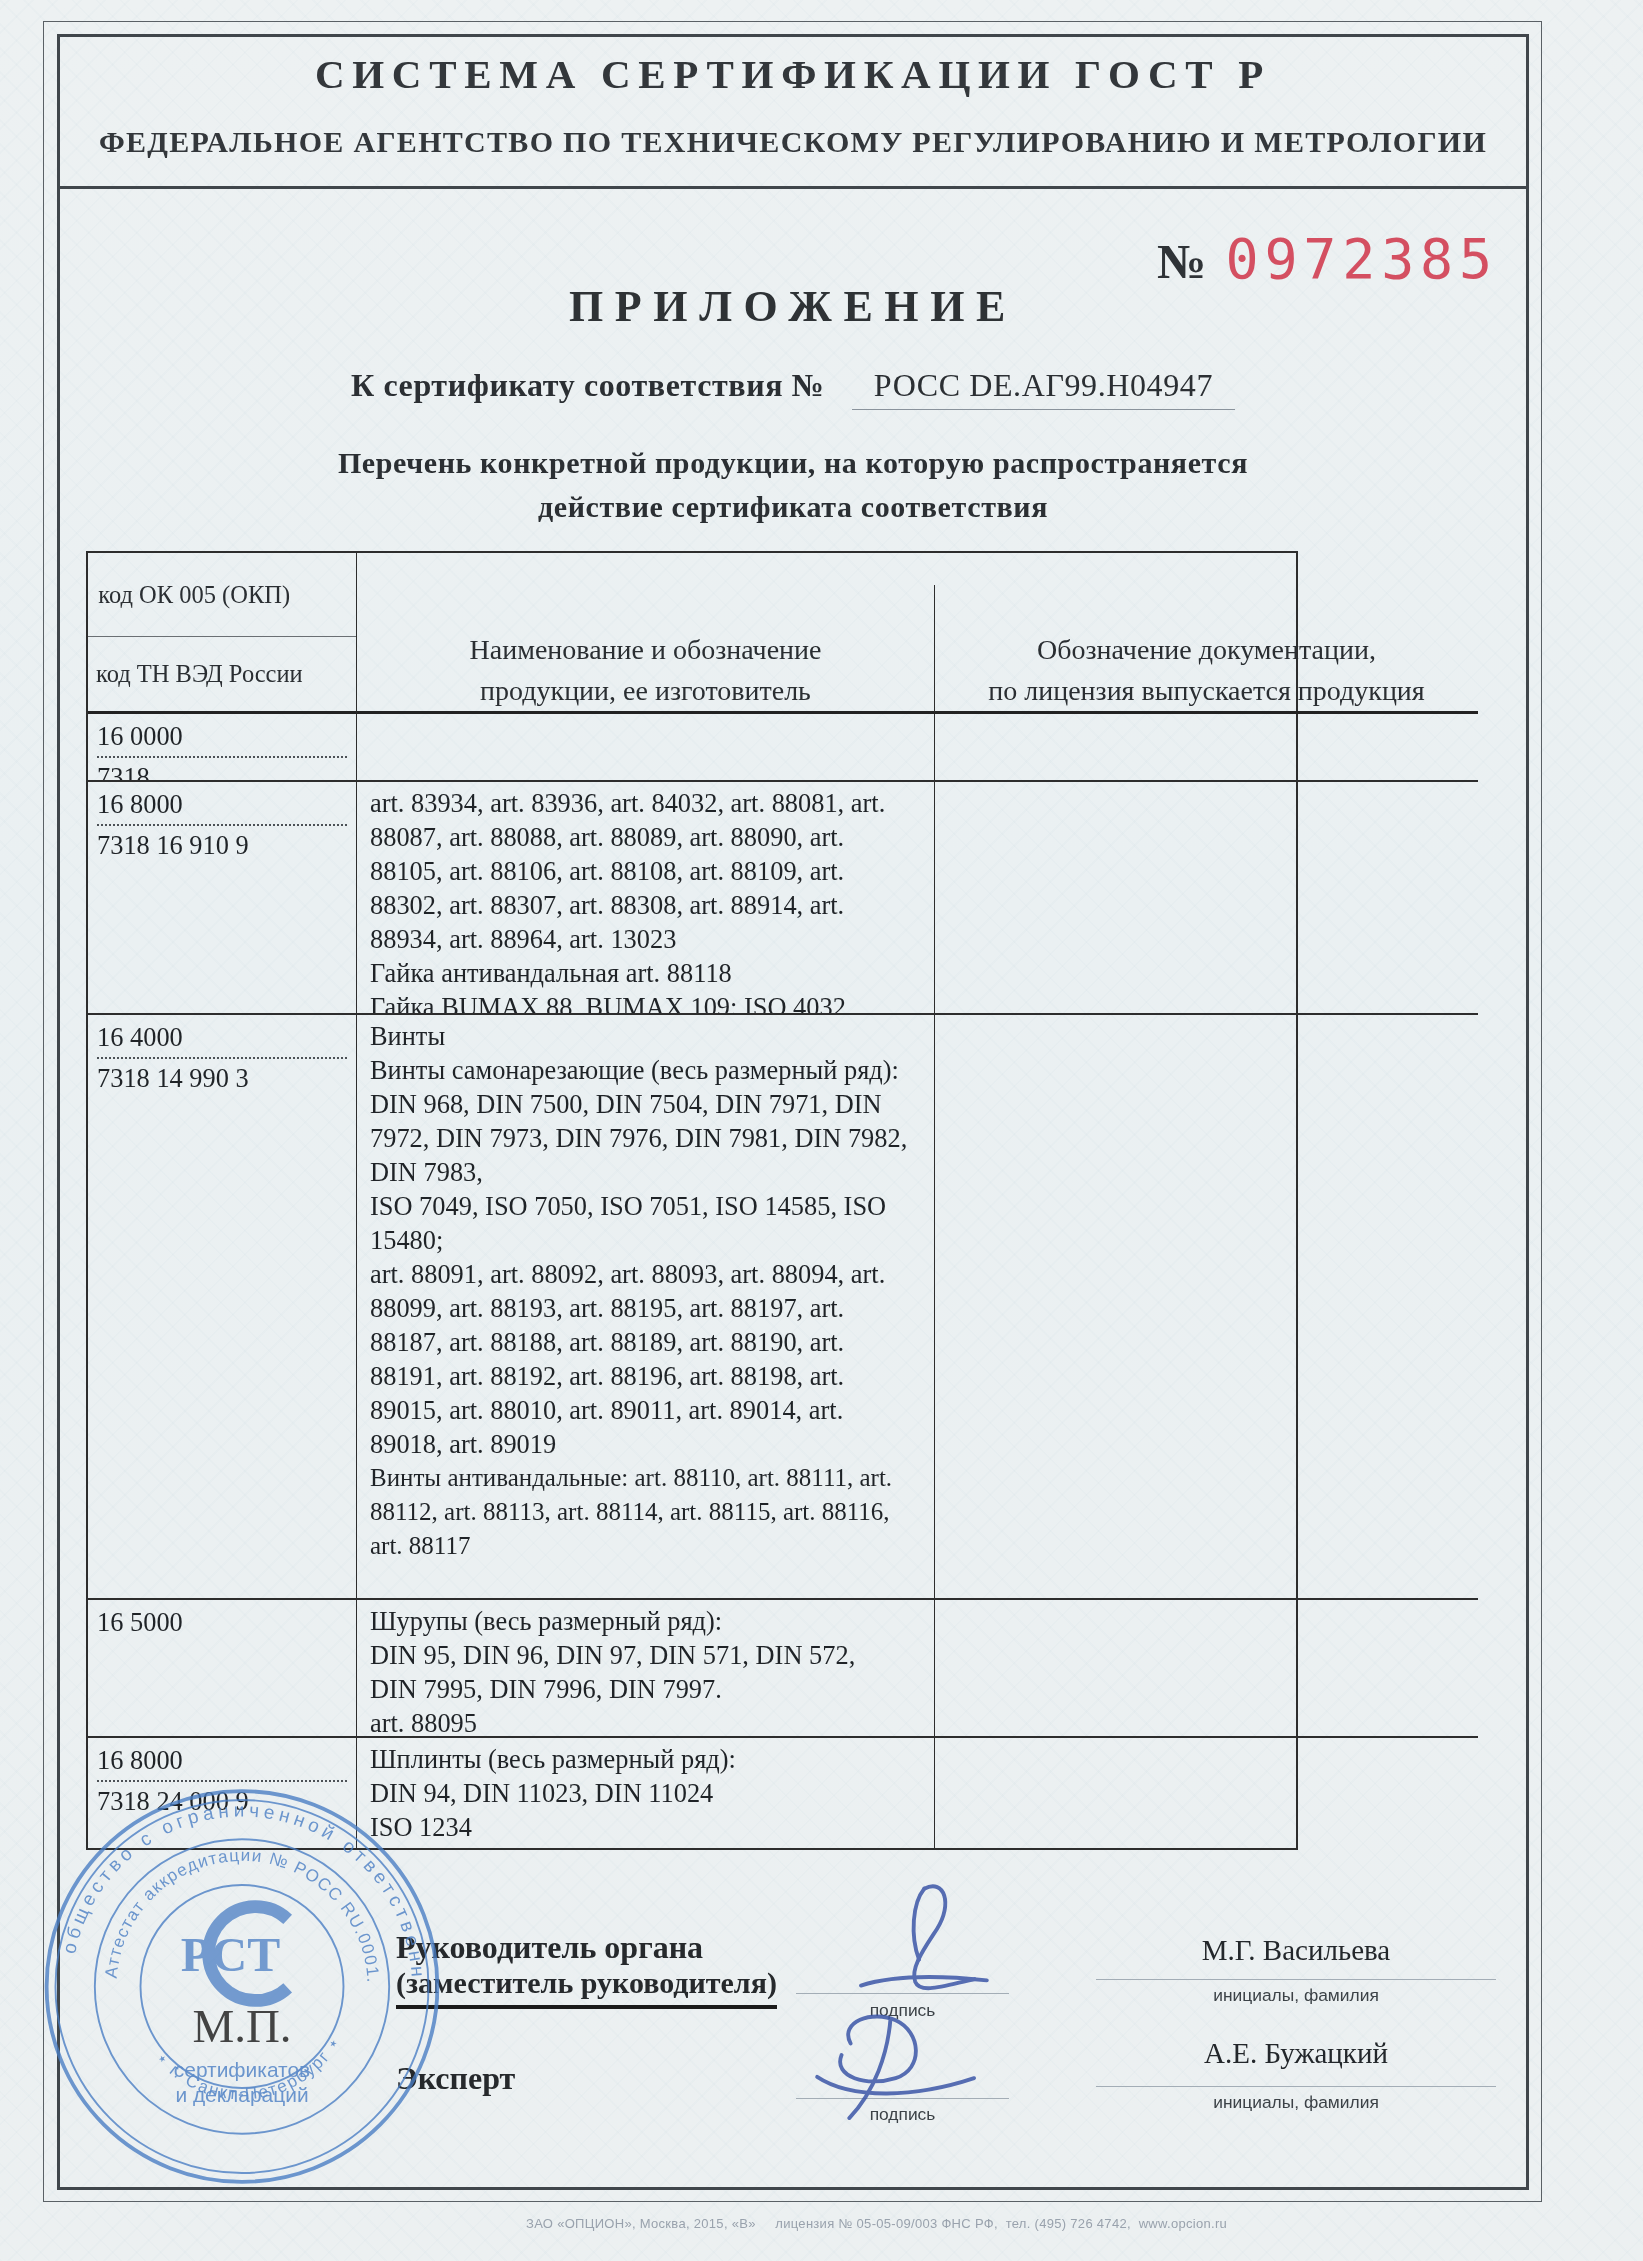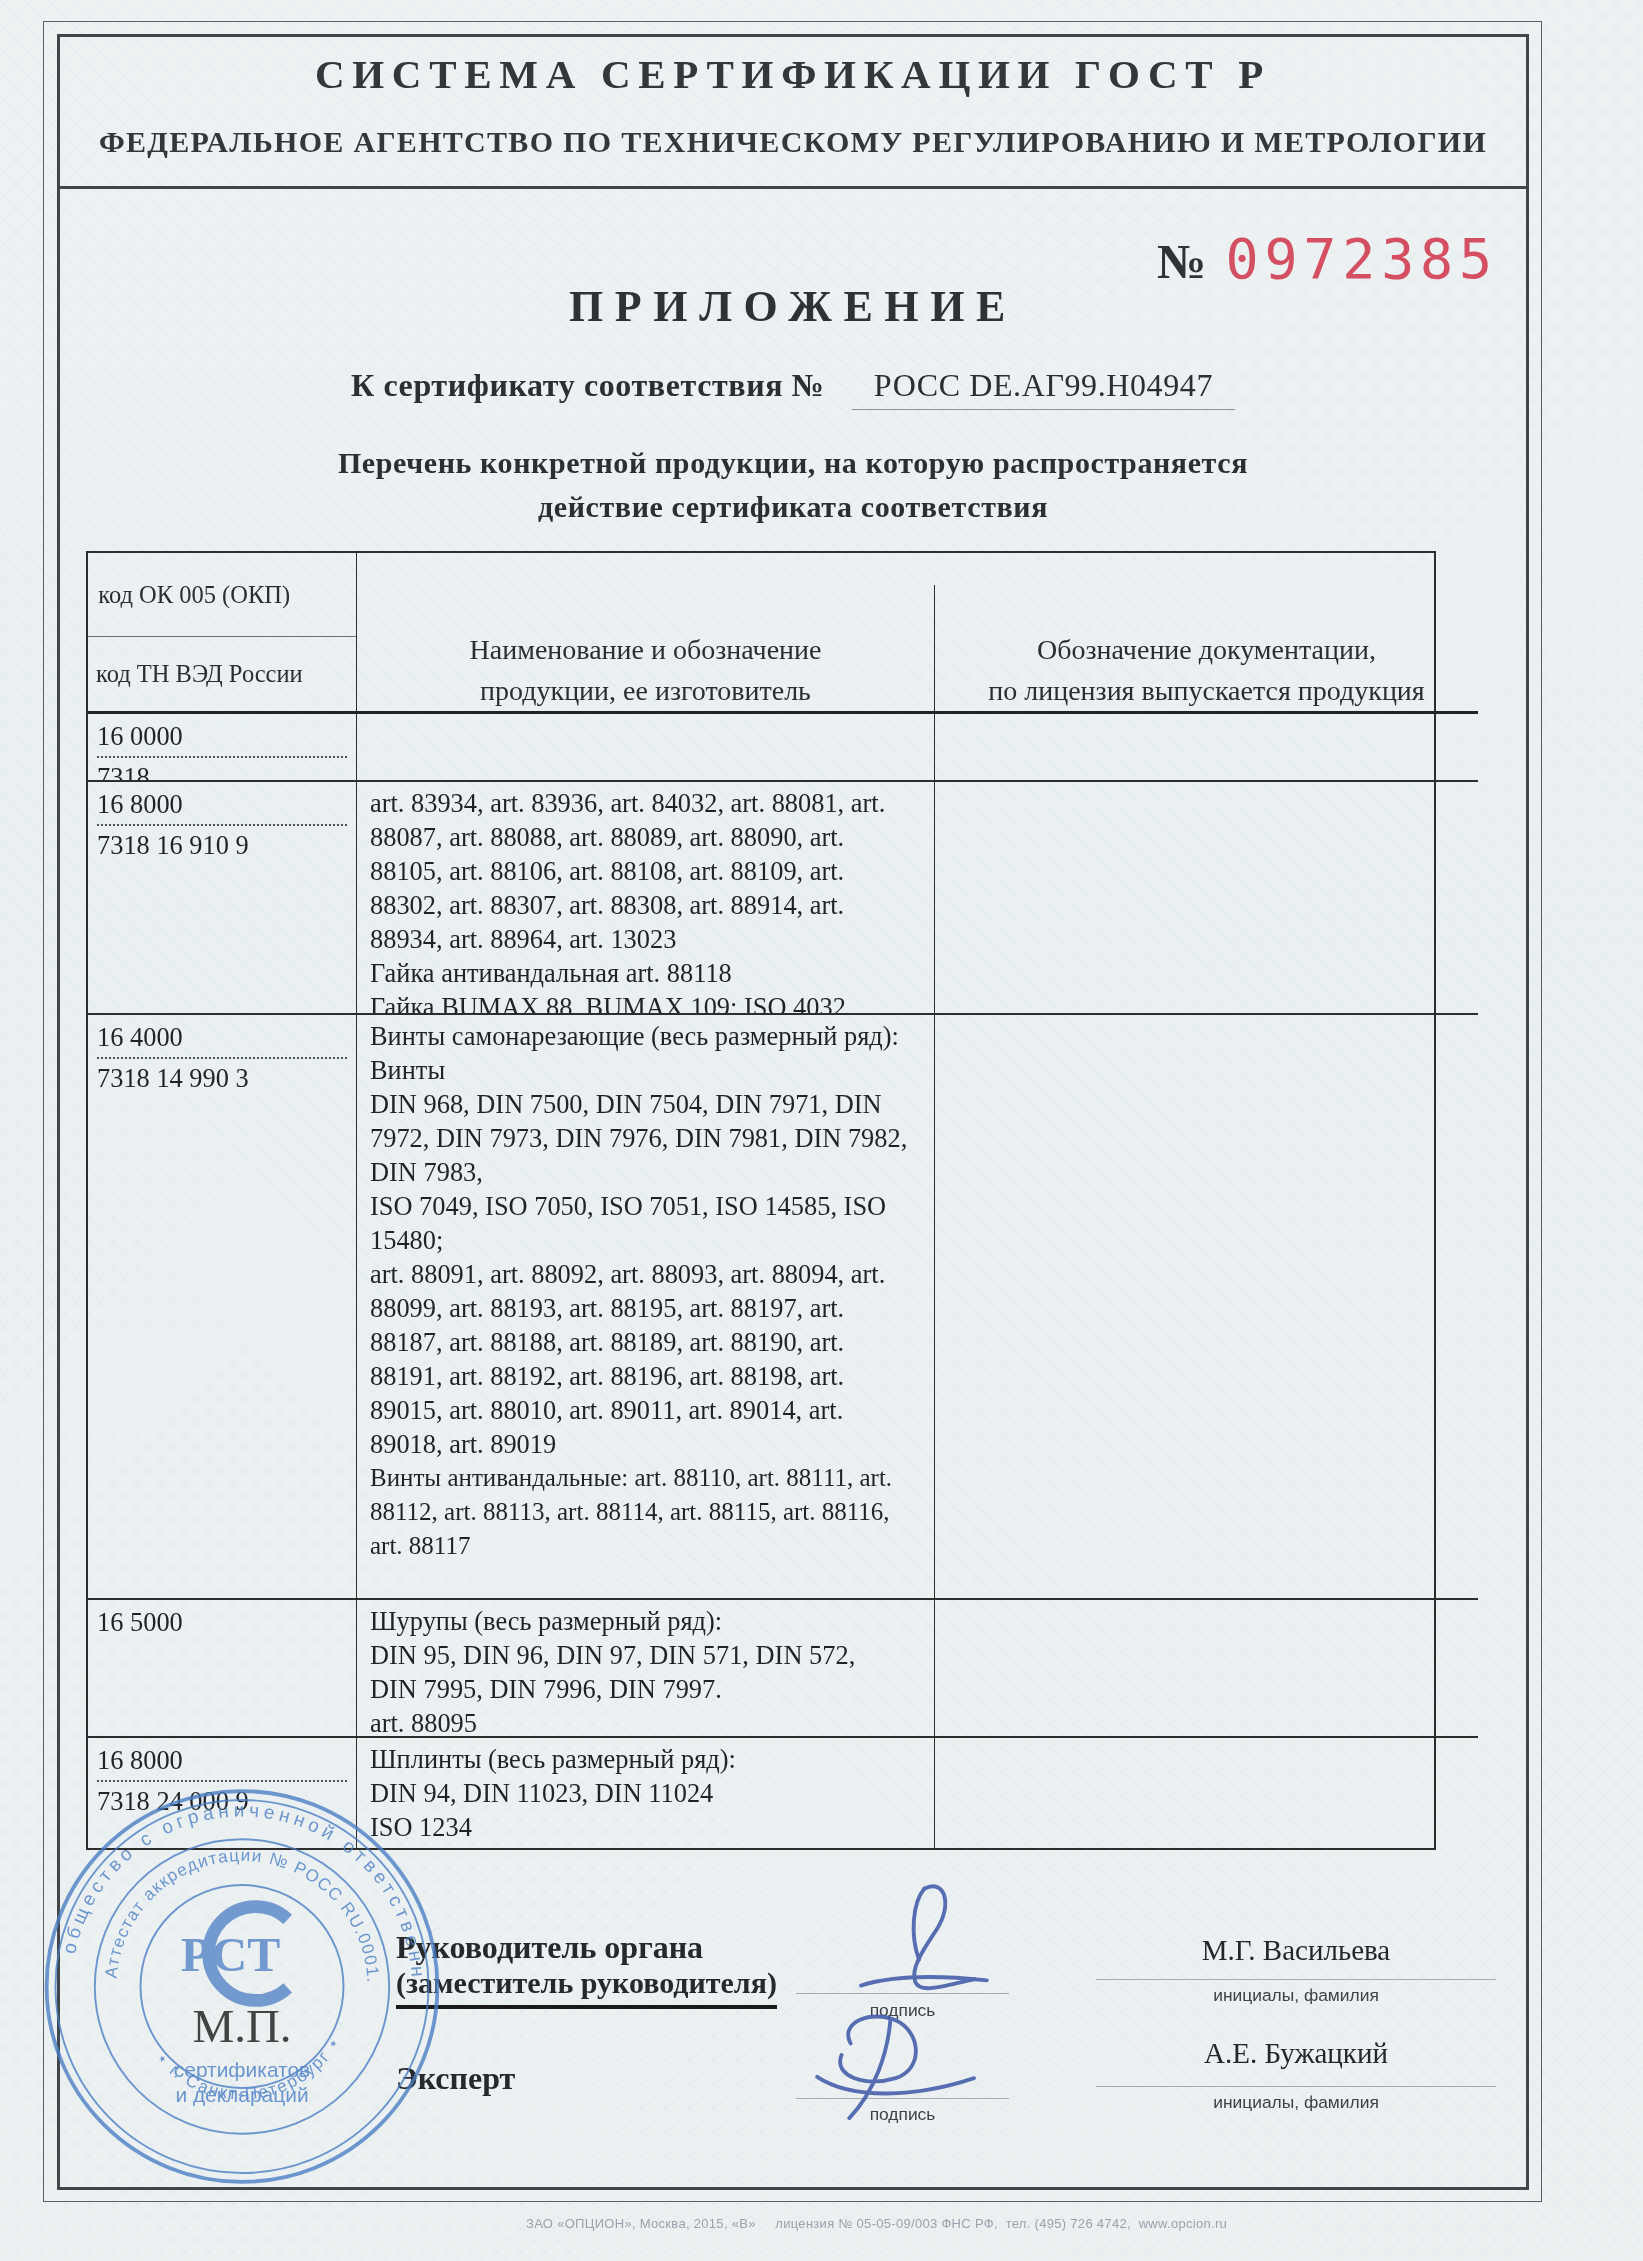--- a/index.html
+++ b/index.html
@@ -63,21 +63,21 @@
     border-bottom:1.9px solid #8a939c;letter-spacing:0.6px;
   }
   .apx-sub1,.apx-sub2{
     position:absolute;left:60px;width:1466px;text-align:center;
     font-size:30px;font-weight:bold;color:#2b2f33;letter-spacing:0.6px;
   }
   .apx-sub1{top:446px;}
   .apx-sub2{top:490px;}
   
   .ptable{
-    position:absolute;left:86px;top:551px;width:1350px;
+    position:absolute;left:86px;top:551px;width:1212px;
     display:grid;
     grid-template-columns:269px 578px 543px;
     grid-template-rows:161px 68px 233px 585px 138px 110px;
     border:2.6px solid #2d2d2d;box-sizing:border-box;
     background:transparent;
   }
   .cell{
     box-sizing:border-box;
     border-right:1.9px solid #2d2d2d;
     border-bottom:2.6px solid #2d2d2d;
@@ -205,22 +205,22 @@
       <p>Гайка BUMAX 88, BUMAX 109: ISO 4032</p>
     </div>
     <div class="cell desc-cell last-col"></div>
 
     <div class="cell code-cell">
       <div class="ct">16 4000</div>
       <div class="dots"></div>
       <div class="cb">7318 14 990 3</div>
     </div>
     <div class="cell desc-cell">
+      <p>Винты</p>
       <p>Винты самонарезающие  (весь размерный ряд):</p>
-      <p>Винты</p>
       <p>DIN 968, DIN 7500, DIN 7504, DIN 7971, DIN 7972, DIN 7973, DIN 7976, DIN 7981, DIN 7982, DIN 7983,</p>
       <p>ISO 7049, ISO 7050, ISO 7051, ISO 14585, ISO 15480;</p>
       <p>art. 88091, art. 88092, art. 88093, art. 88094, art. 88099, art. 88193, art. 88195, art. 88197, art. 88187, art. 88188, art. 88189, art. 88190, art. 88191, art. 88192, art. 88196, art.  88198, art. 89015, art.  88010, art.  89011, art. 89014, art. 89018, art. 89019</p>
       <p class="small">Винты антивандальные: art. 88110, art. 88111, art. 88112, art. 88113, art. 88114, art. 88115, art. 88116, art. 88117</p>
     </div>
     <div class="cell desc-cell last-col"></div>
 
     <div class="cell code-cell">
       <div class="ct">16 5000</div>
     </div>

